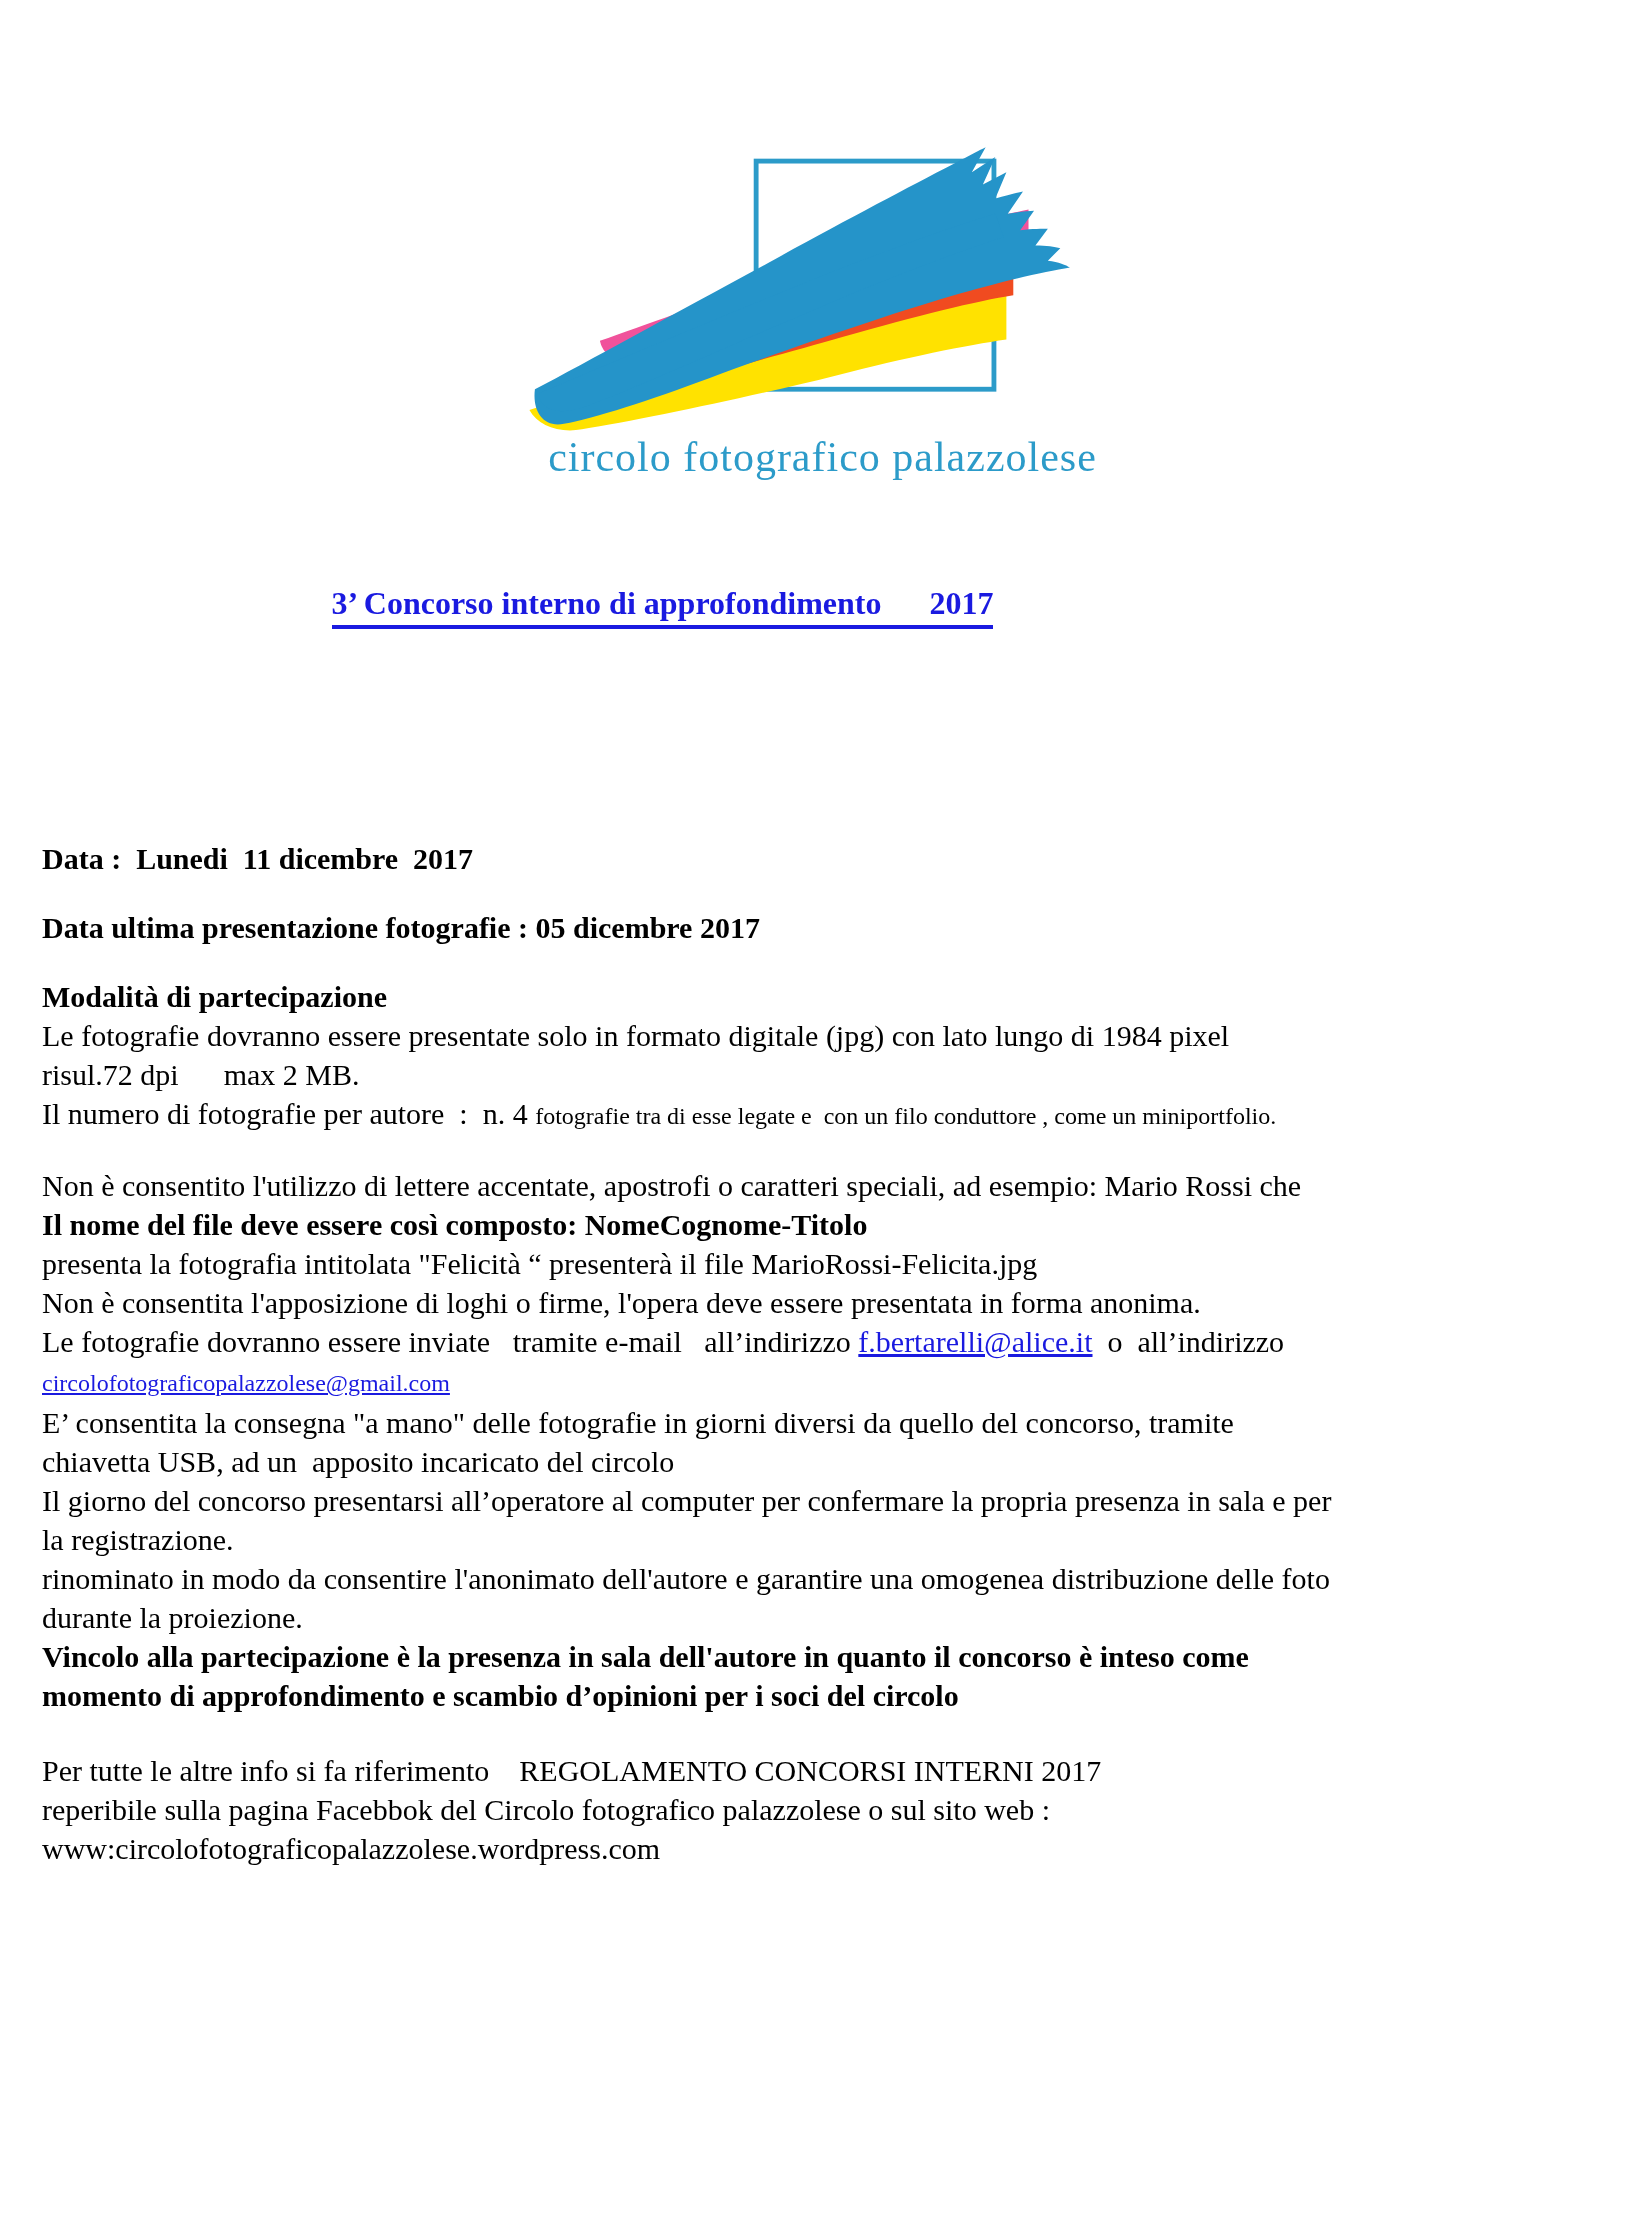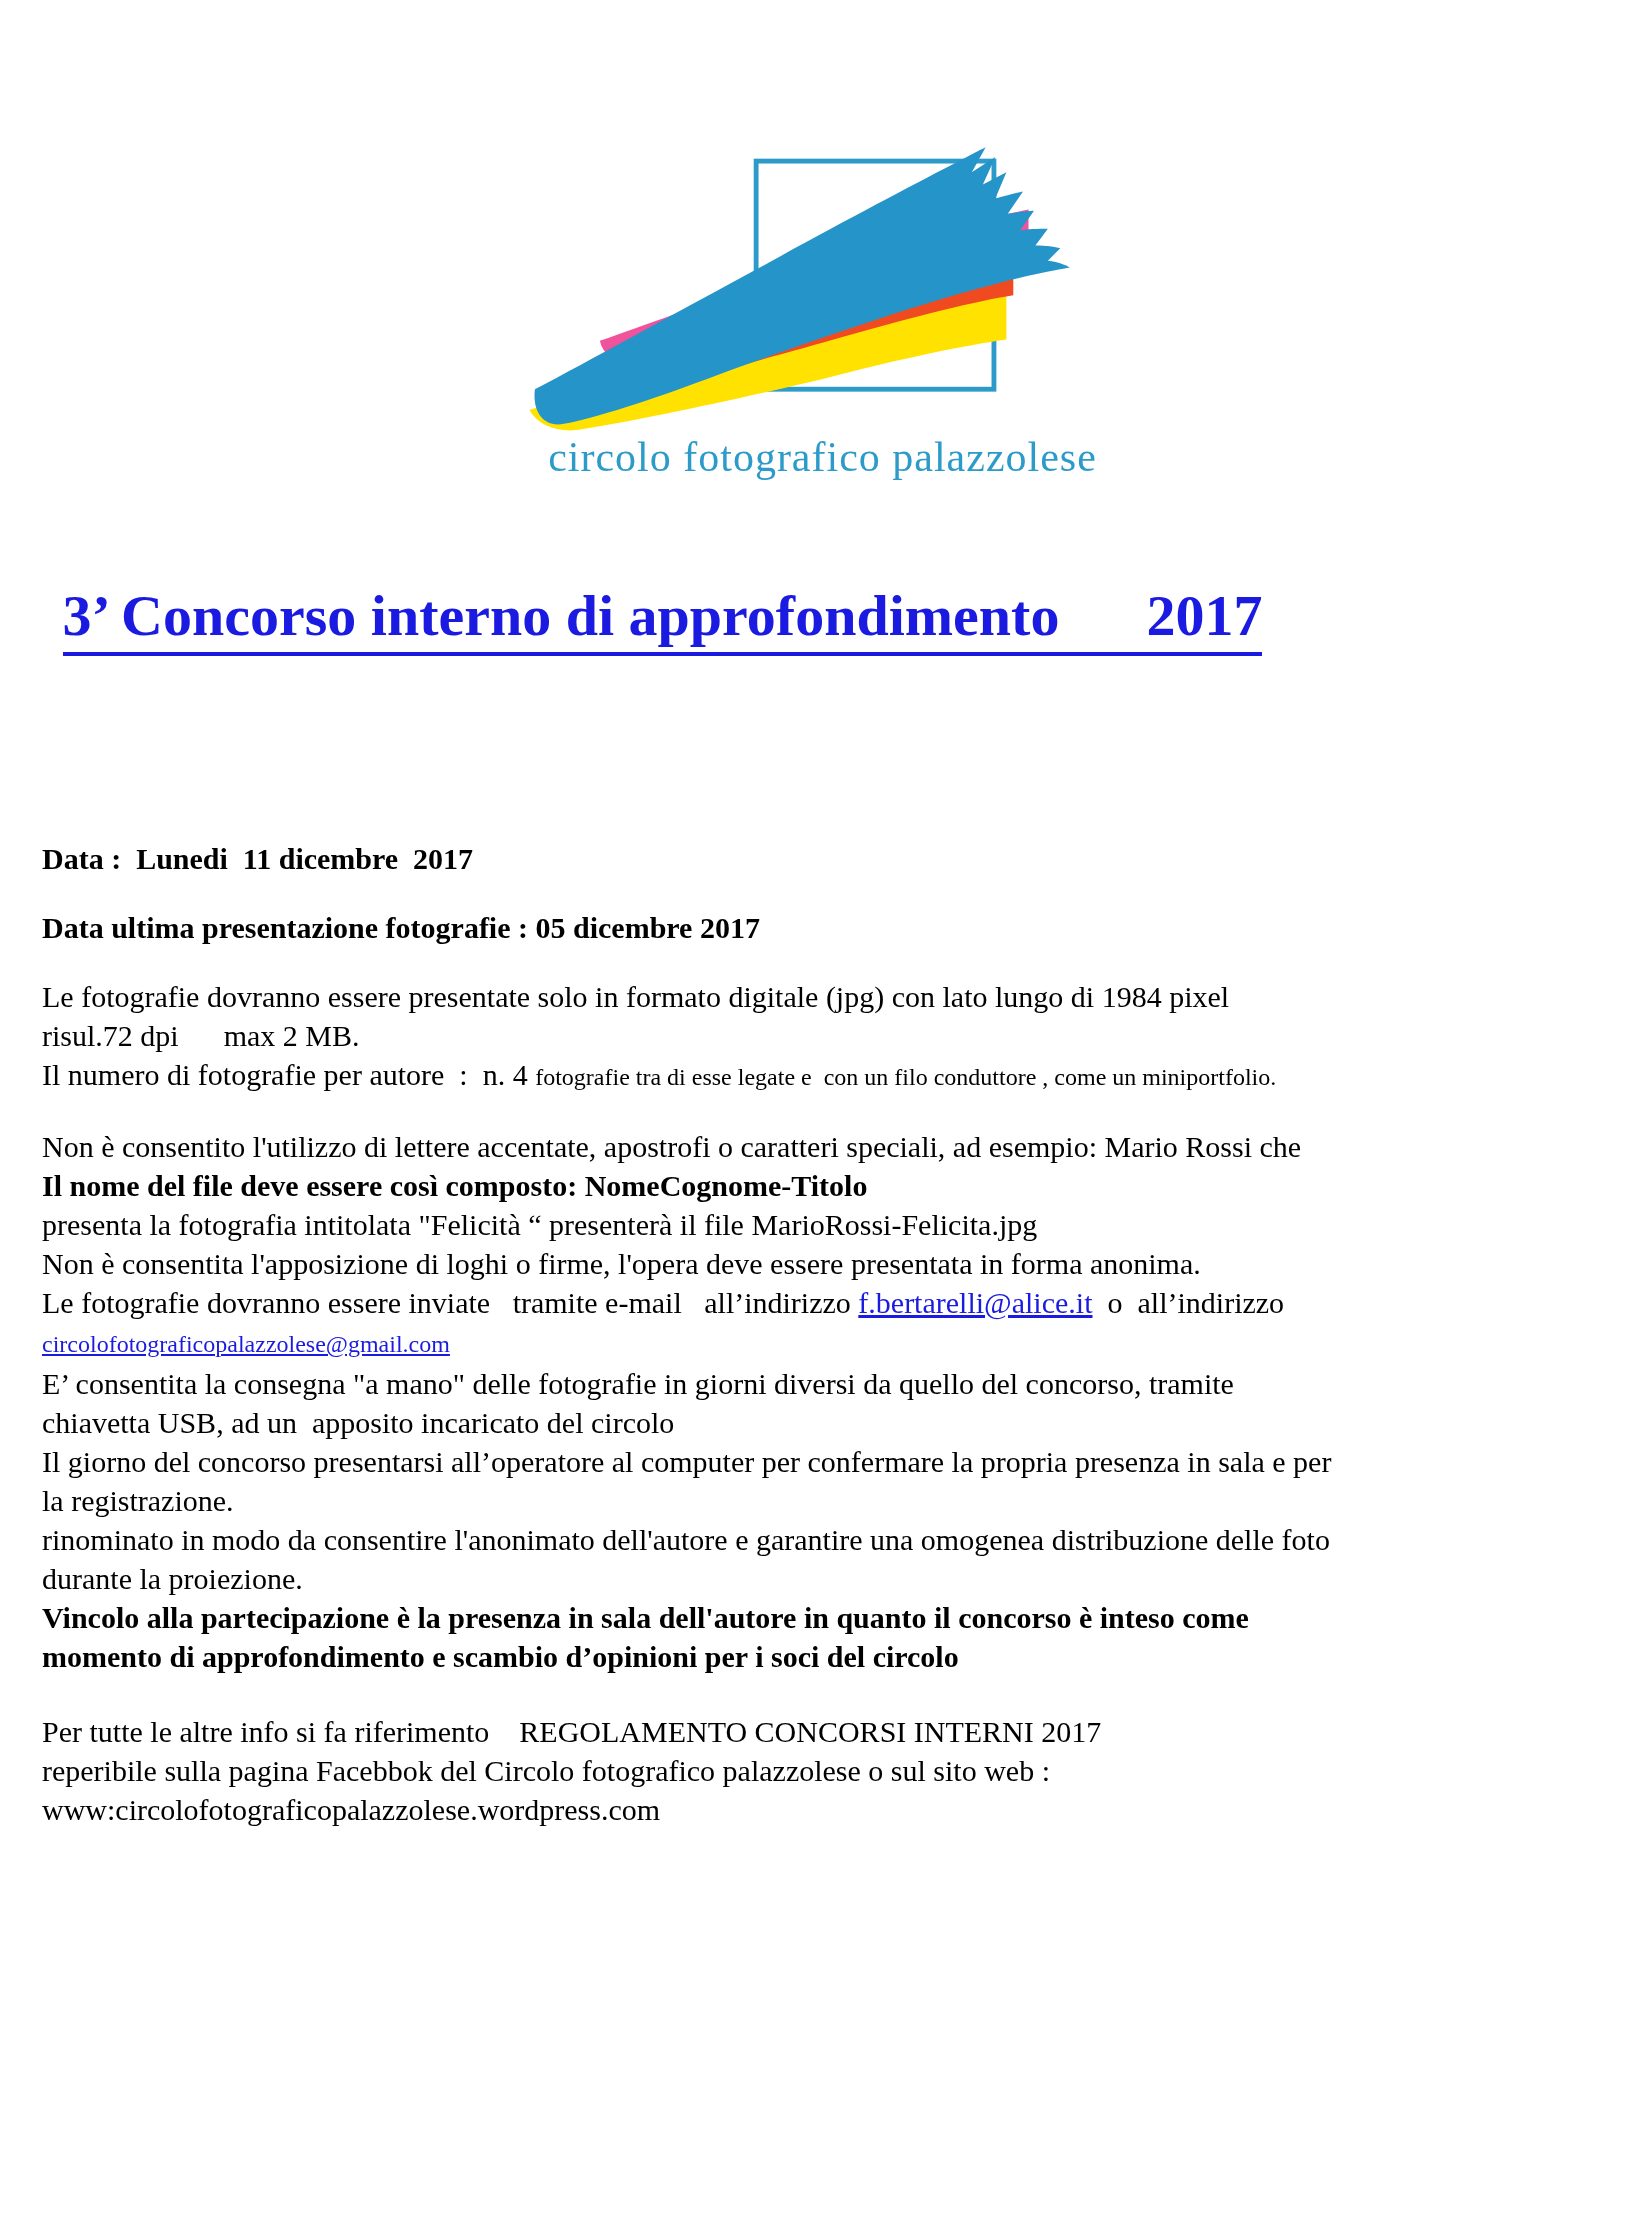--- a/index.html
+++ b/index.html
@@ -49,21 +49,21 @@
     line-height: 1.0;
   }
 
   
   .doc-title {
     position: absolute;
     left: 0;
     top: 587px;
     width: 1325px;
     text-align: center;
-    font-size: 58px;
+    font-size: 32px;
     font-weight: bold;
     color: #1a1ae0;
     letter-spacing: 0px;
     white-space: pre;
     line-height: 1.0;
   }
   .doc-title .ul {
     border-bottom: 4.8px solid #1a1ae0;
     padding-bottom: 4.2px;
   }
@@ -161,20 +161,21 @@
 
 
   <div class="body-col">
 
     <div class="ln b">Data :  Lunedi  11 dicembre  2017</div>
     <div class="gap"></div>
 
     <div class="ln b">Data ultima presentazione fotografie : 05 dicembre 2017</div>
     <div class="gap"></div>
 
+    <div class="ln b">Modalità di partecipazione</div>
     <div class="ln justall">Le fotografie dovranno essere presentate solo in formato digitale (jpg) con lato lungo di 1984 pixel</div>
     <div class="ln">risul.72 dpi      max 2 MB.</div>
     <div class="ln"><span>Il numero di fotografie per autore  :  n. 4 </span><span class="sm">fotografie tra di esse legate e  con un filo conduttore , come un miniportfolio.</span></div>
 
     <div class="gap"></div>
 
     <div class="ln justall">Non è consentito l'utilizzo di lettere accentate, apostrofi o caratteri speciali, ad esempio: Mario Rossi che</div>
     <div class="ln b">Il nome del file deve essere così composto: NomeCognome-Titolo</div>
     <div class="ln">presenta la fotografia intitolata "Felicità “ presenterà il file MarioRossi-Felicita.jpg</div>
     <div class="ln">Non è consentita l'apposizione di loghi o firme, l'opera deve essere presentata in forma anonima.</div>

